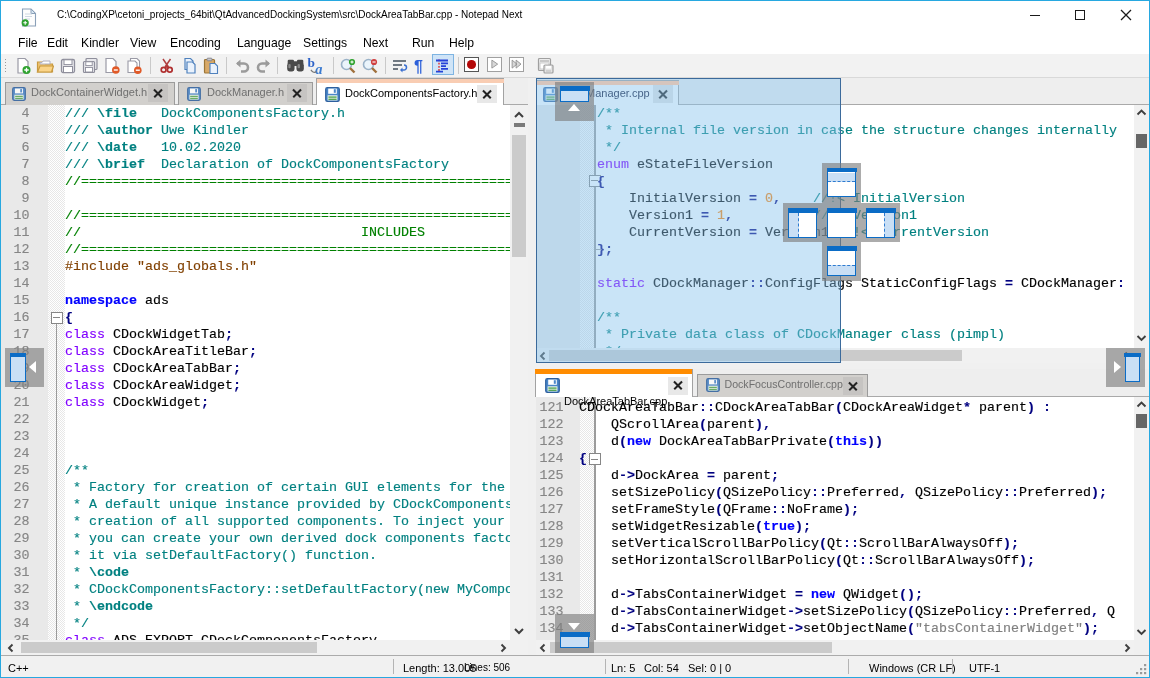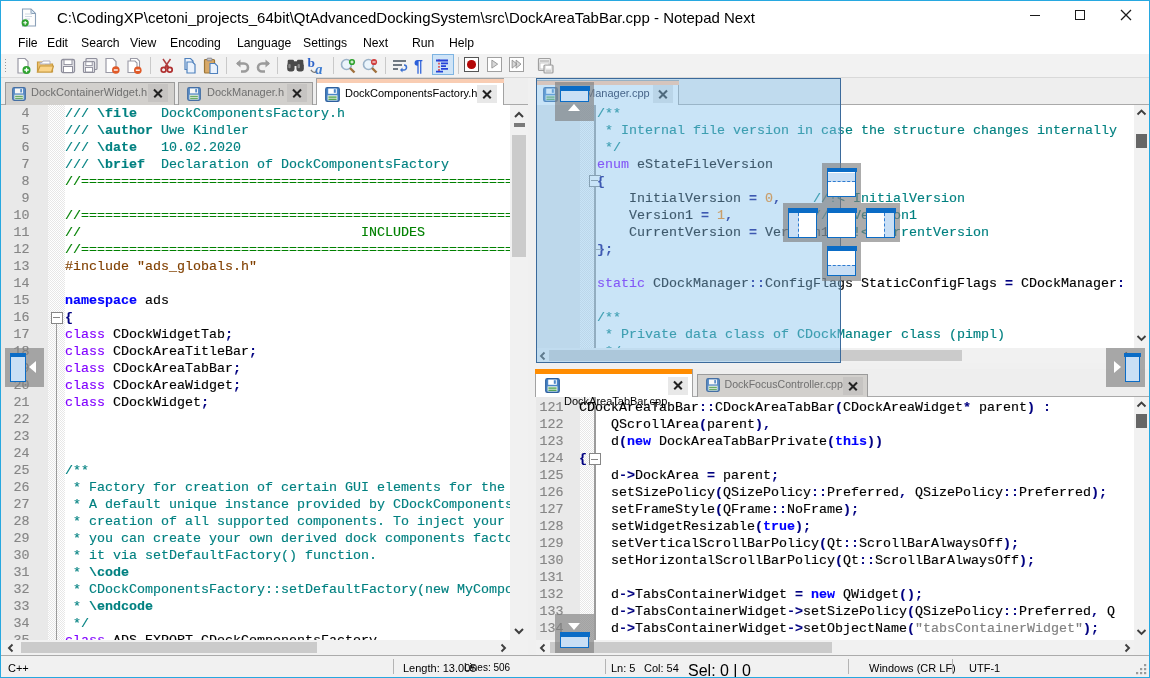--- a/index.html
+++ b/index.html
@@ -33,31 +33,31 @@
 </style></head><body>
 
 <div class="abs" style="left:0;top:0;width:1150px;height:30px;background:#fff"></div>
 <svg class="abs" style="left:20px;top:8px" width="18" height="19" viewBox="0 0 18 19">
  <path d="M2.5 1 H11 L15.5 5.5 V18 H2.5 Z" fill="#fdfdfd" stroke="#8aa0b8" stroke-width="1.1"></path>
  <path d="M11 1 L15.5 5.5 H11 Z" fill="#d8e6f2" stroke="#8aa0b8" stroke-width="1"></path>
  <path d="M5 6 H12 M5 8.5 H12 M5 11 H10" stroke="#c8d4e0" stroke-width="0.9"></path>
  <circle cx="5.2" cy="14.8" r="3.6" fill="#2fa12f"></circle>
  <path d="M5.2 12.9 v3.8 M3.3 14.8 h3.8" stroke="#fff" stroke-width="1.1"></path>
 </svg>
-<div class="abs" style="left:57px;top:9px;font-size:15px;color:#000">C:\CodingXP\cetoni_projects_64bit\QtAdvancedDockingSystem\src\DockAreaTabBar.cpp - Notepad Next</div>
+<div class="abs" style="left:57px;top:9px;font-size:10px;color:#000">C:\CodingXP\cetoni_projects_64bit\QtAdvancedDockingSystem\src\DockAreaTabBar.cpp - Notepad Next</div>
 <div class="abs" style="left:1030px;top:15px;width:10px;height:1.4px;background:#1a1a1a"></div>
 <div class="abs" style="left:1075px;top:10px;width:10px;height:10px;border:1.3px solid #1a1a1a"></div>
 <svg class="abs" style="left:1120px;top:9px" width="12" height="12" viewBox="0 0 12 12">
     <path d="M1 1 L11 11 M11 1 L1 11" stroke="#1a1a1a" stroke-width="1.3"></path>
   </svg>
 
 <div class="abs" style="left:0;top:30px;width:1150px;height:24px;background:#fff"></div>
 <div class="abs" style="top:35.5px;left:18px;font-size:12.2px">File</div>
 <div class="abs" style="top:35.5px;left:47px;font-size:12.2px">Edit</div>
-<div class="abs" style="top:35.5px;left:81px;font-size:12.2px">Search</div>
+<div class="abs" style="top:35.5px;left:81px;font-size:12.2px">Kindler</div>
 <div class="abs" style="top:35.5px;left:130px;font-size:12.2px">View</div>
 <div class="abs" style="top:35.5px;left:170px;font-size:12.2px">Encoding</div>
 <div class="abs" style="top:35.5px;left:237px;font-size:12.2px">Language</div>
 <div class="abs" style="top:35.5px;left:303px;font-size:12.2px">Settings</div>
 <div class="abs" style="top:35.5px;left:363px;font-size:12.2px">Next</div>
 <div class="abs" style="top:35.5px;left:412px;font-size:12.2px">Run</div>
 <div class="abs" style="top:35.5px;left:449px;font-size:12.2px">Help</div>
 
 <div class="abs" style="left:0;top:54px;width:1150px;height:24px;background:#f2f2f2;border-bottom:1px solid #d9d9d9"></div>
 <div class="abs" style="left:4px;top:58px;width:3px;height:16px;background-image:radial-gradient(circle,#9a9a9a 34%,transparent 36%);background-size:3px 3px"></div>
@@ -512,21 +512,21 @@
     </div>
 <div class="wtri" style="left:568px;top:622.5px;border-left:6.5px solid transparent;border-right:6.5px solid transparent;border-top:7px solid #fff"></div>
   </div>
 
 <div class="abs" style="left:0;top:655px;width:1150px;height:23px;background:#f1f1f1;border-top:1px solid #ababab"></div>
 <div class="abs" style="left:8px;top:661.5px;font-size:11px">C++</div>
 <div class="abs" style="left:403px;top:661.5px;font-size:11px">Length: 13.005</div>
 <div class="abs" style="left:464px;top:661.5px;font-size:10px">Lines: 506</div>
 <div class="abs" style="left:611px;top:661.5px;font-size:11px">Ln: 5</div>
 <div class="abs" style="left:644px;top:661.5px;font-size:11px">Col: 54</div>
-<div class="abs" style="left:688px;top:661.5px;font-size:16px">Sel: 0 | 0</div>
+<div class="abs" style="left:688px;top:661.5px;font-size:11px">Sel: 0 | 0</div>
 <div class="abs" style="left:869px;top:661.5px;font-size:11px">Windows (CR LF)</div>
 <div class="abs" style="left:969px;top:661.5px;font-size:11px">UTF-1</div>
 <div class="abs" style="left:393px;top:659px;width:1px;height:15px;background:#b4b4b4"></div>
 <div class="abs" style="left:605px;top:659px;width:1px;height:15px;background:#b4b4b4"></div>
 <div class="abs" style="left:848px;top:659px;width:1px;height:15px;background:#b4b4b4"></div>
 <div class="abs" style="left:952px;top:659px;width:1px;height:15px;background:#b4b4b4"></div>
 
 <svg class="abs" style="left:1135px;top:663px" width="13" height="13" viewBox="0 0 13 13">
 <g fill="#9a9a9a">
       <rect x="9" y="1" width="2.2" height="2.2"></rect>

